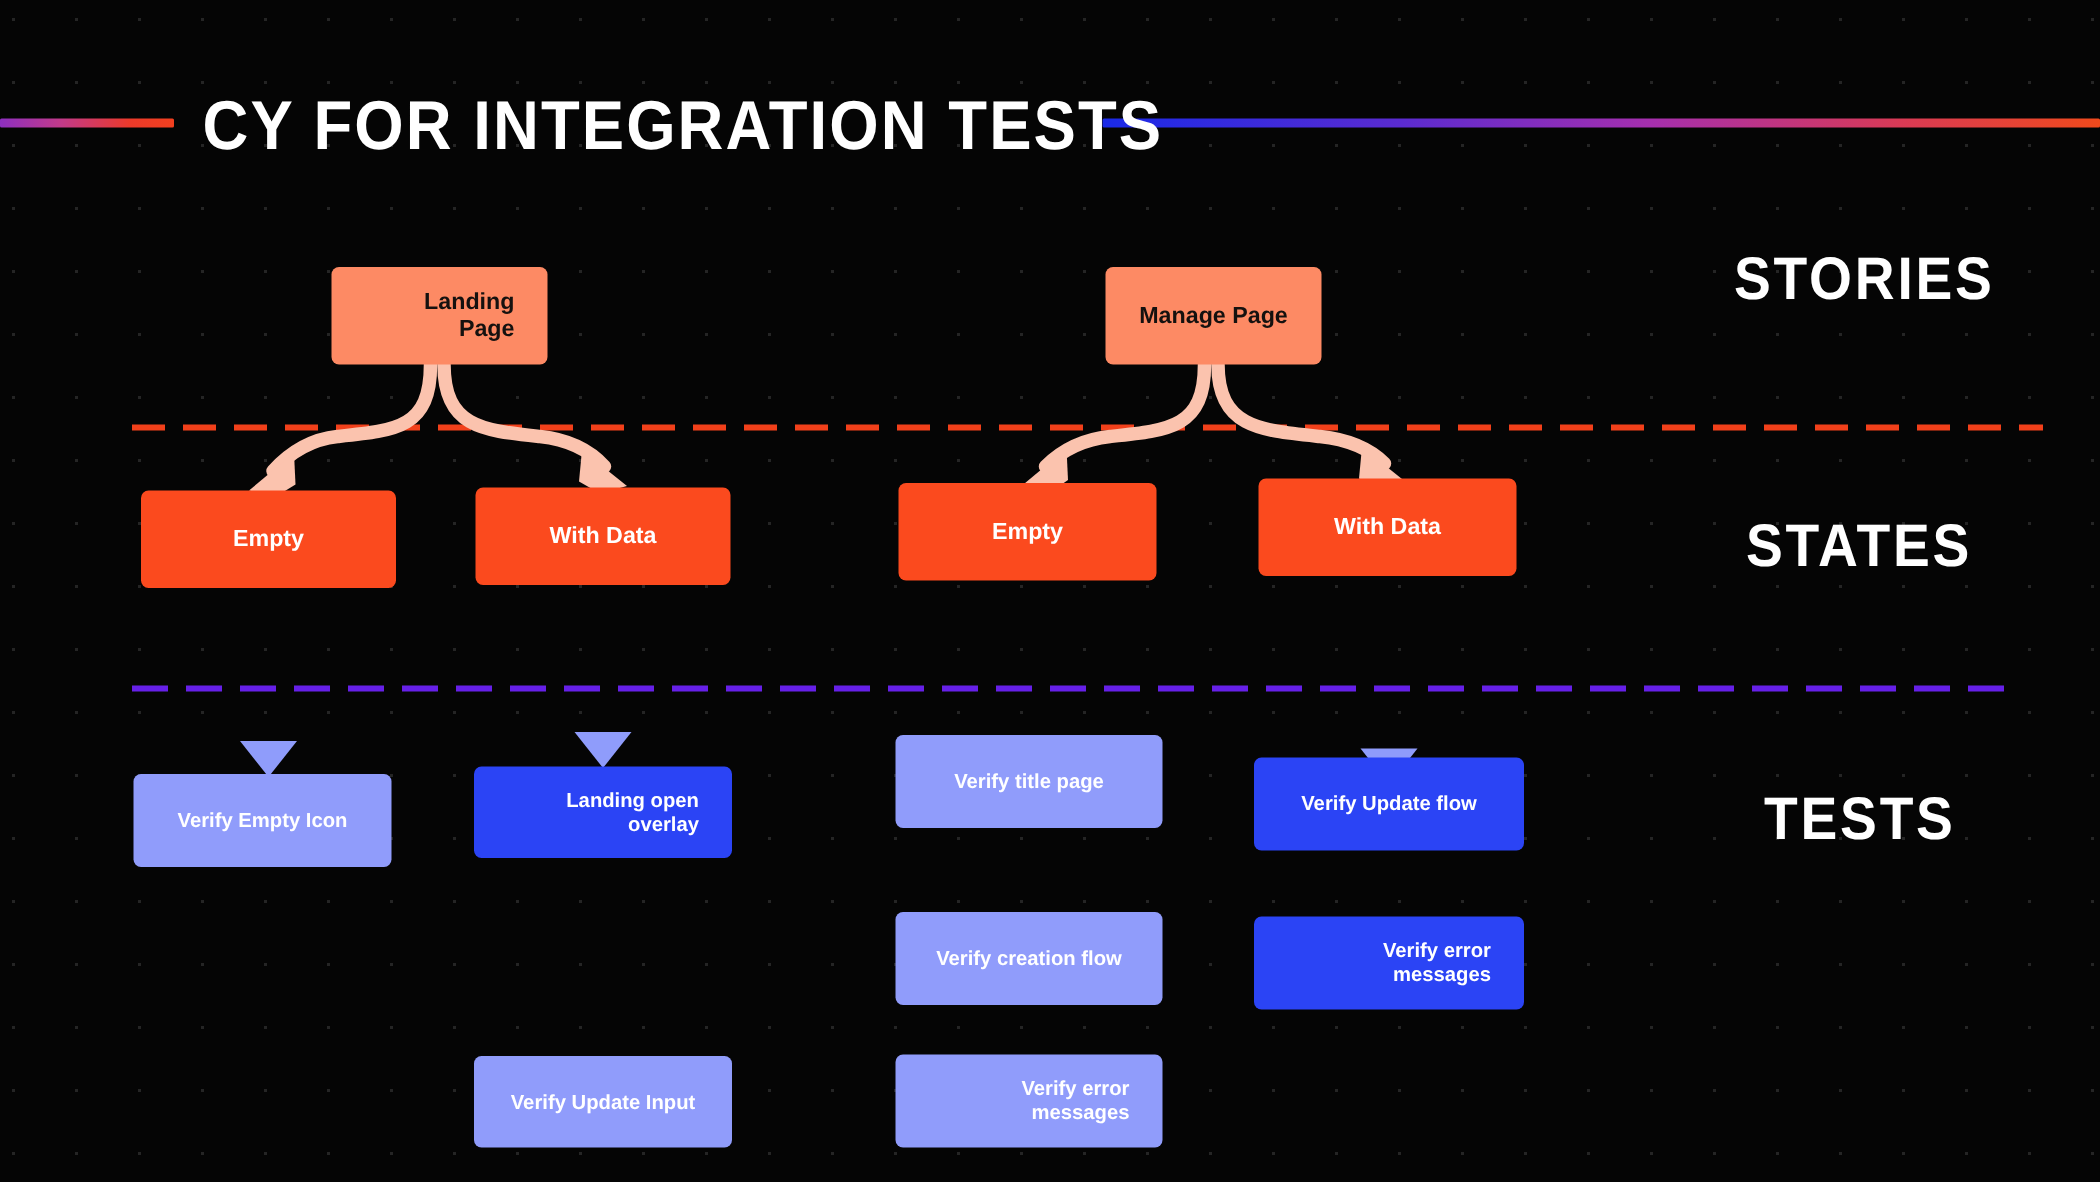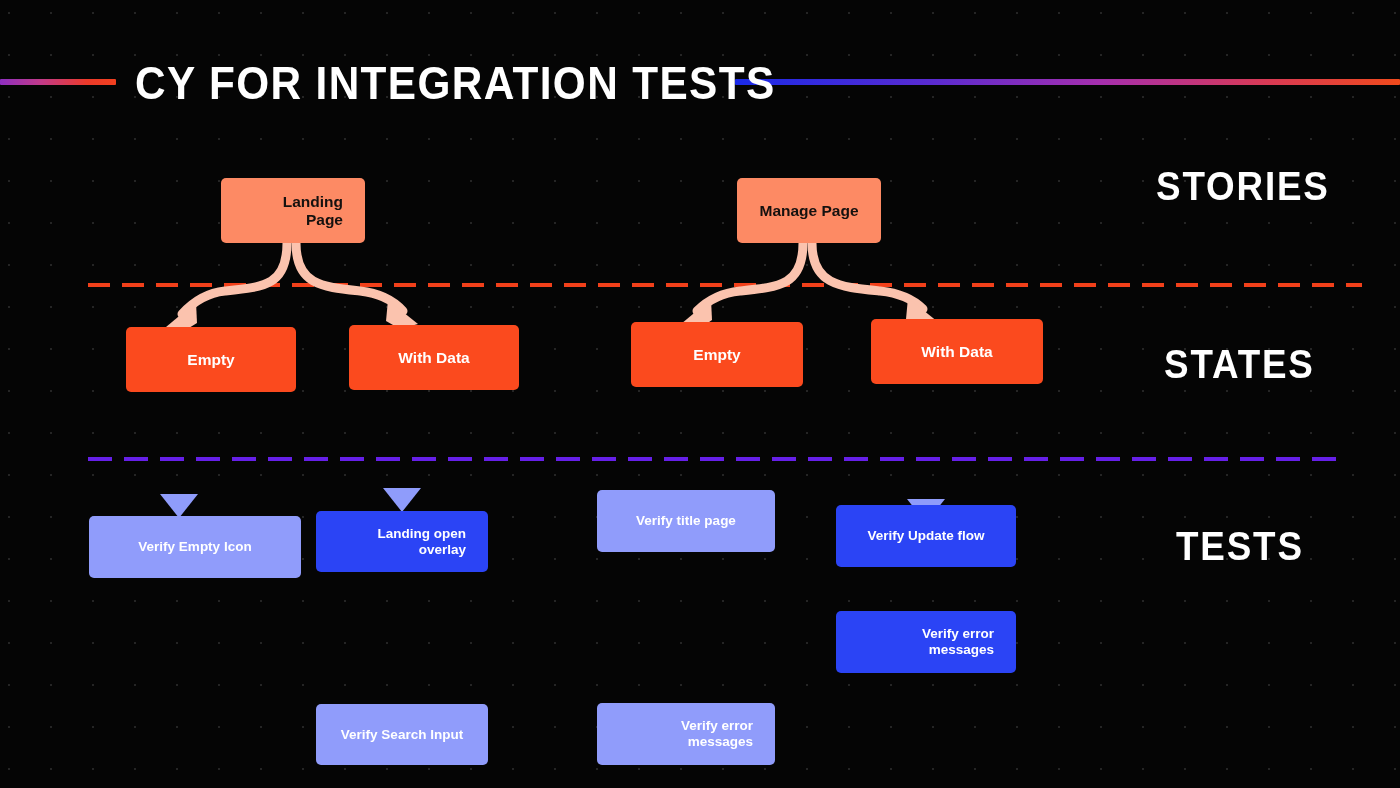--- a/index.html
+++ b/index.html
@@ -114,21 +114,20 @@
   }
   .node.story {
     background: #fd8a64;
     color: #15110f;
     font-size: 15.5px;
   }
   .node.state {
     background: #fb4a1e;
     color: #ffffff;
     font-size: 15.5px;
-    margin-left: 32px;
   }
   .node.test-light {
     background: #909cfb;
     color: #ffffff;
     font-size: 13.5px;
   }
   .node.test-bright {
     background: #2b44f5;
     color: #ffffff;
     font-size: 13.5px;
@@ -218,34 +217,37 @@
   <div class="node state" style="left:317px; top:325px; width:170px; height:65px;">
     <span>With Data</span>
   </div>
   <div class="node state" style="left:599px; top:322px; width:172px; height:65px;">
     <span>Empty</span>
   </div>
   <div class="node state" style="left:839px; top:319px; width:172px; height:65px;">
     <span>With Data</span>
   </div>
 
-  <div class="node test-light" style="left:89px; top:516px; width:212px; height:62px;">
+  <div class="node test-light" style="left:89px; top:516px; width:172px; height:62px;">
     <span>Verify Empty Icon</span>
   </div>
 
   <div class="node test-bright" style="left:316px; top:511px; width:172px; height:61px;">
     <span>Landing open overlay</span>
   </div>
   <div class="node test-light" style="left:316px; top:704px; width:172px; height:61px;">
-    <span>Verify Search Input</span>
+    <span>Verify Update Input</span>
   </div>
 
   <div class="node test-light" style="left:597px; top:490px; width:178px; height:62px;">
     <span>Verify title page</span>
   </div>
+  <div class="node test-light" style="left:597px; top:608px; width:178px; height:62px;">
+    <span>Verify creation flow</span>
+  </div>
   <div class="node test-light" style="left:597px; top:703px; width:178px; height:62px;">
     <span>Verify error messages</span>
   </div>
 
   <div class="node test-bright" style="left:836px; top:505px; width:180px; height:62px;">
     <span>Verify Update flow</span>
   </div>
   <div class="node test-bright" style="left:836px; top:611px; width:180px; height:62px;">
     <span>Verify error messages</span>
   </div>

